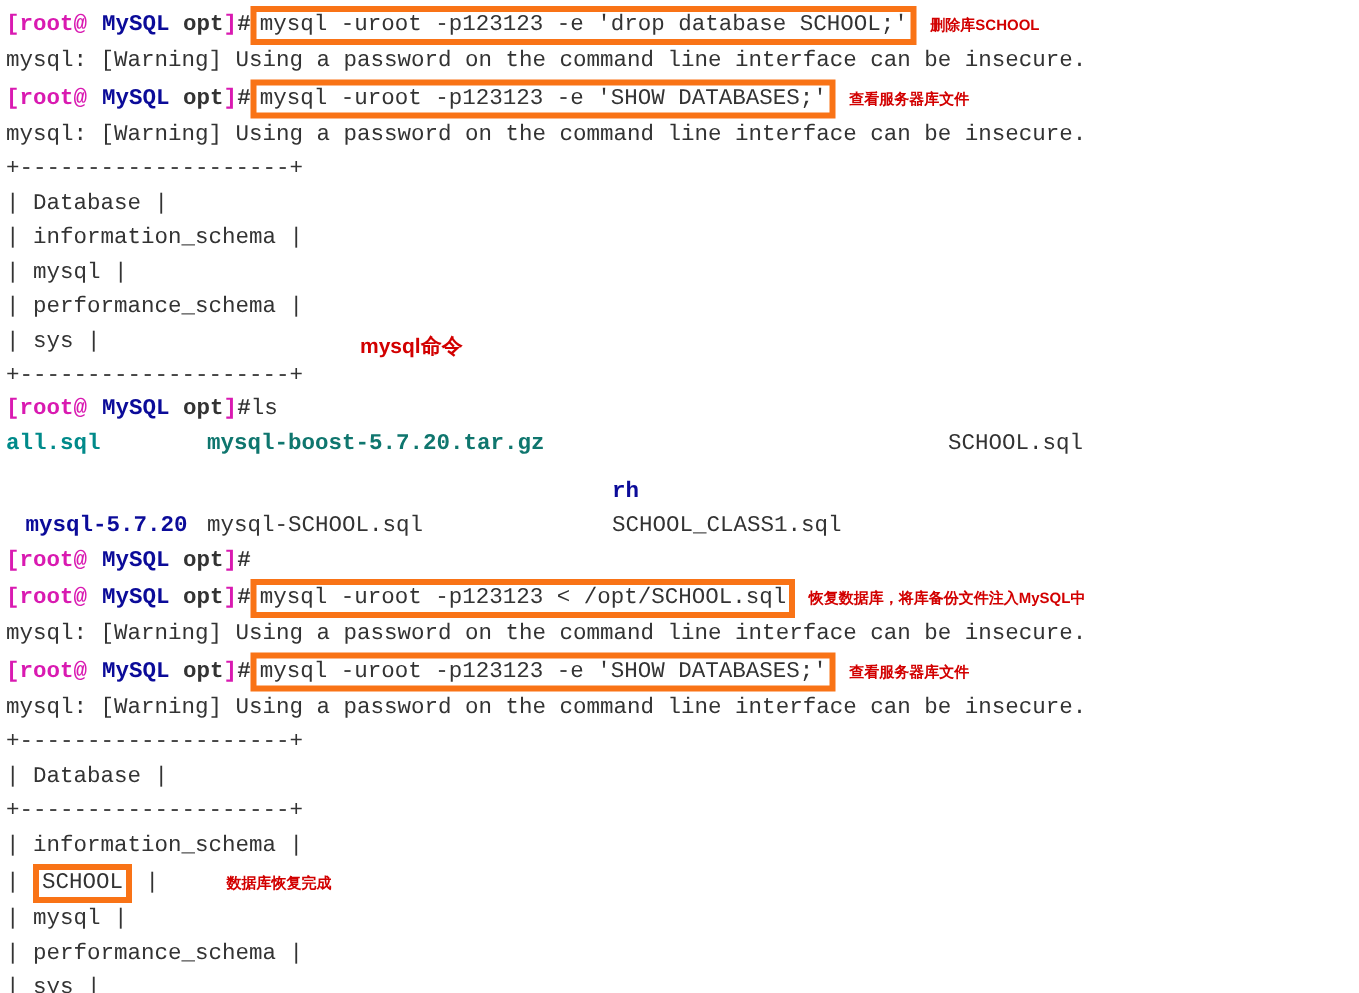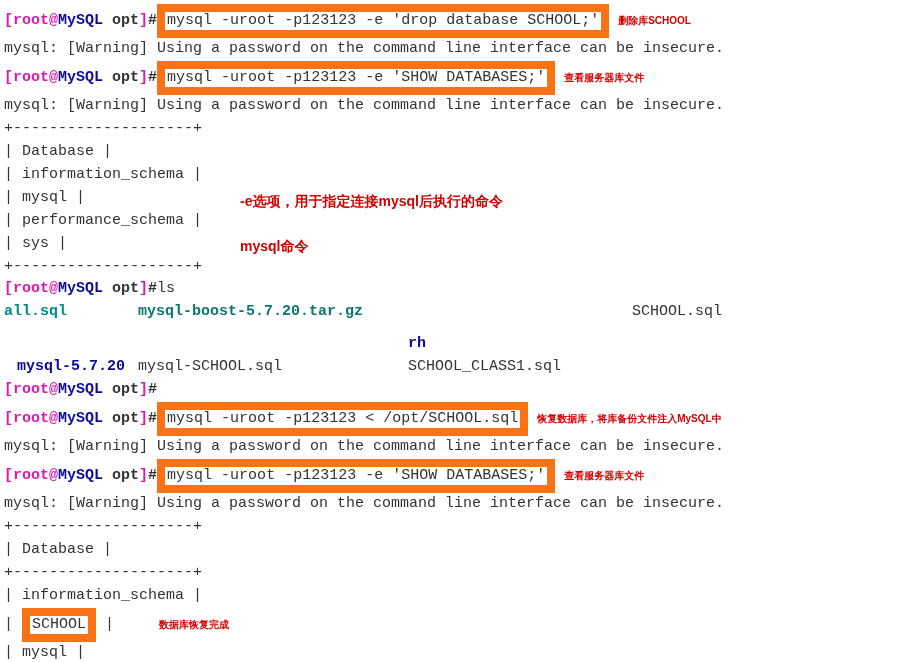--- a/index.html
+++ b/index.html
@@ -13,27 +13,27 @@
     white-space: nowrap;
     width: 906px;
     box-sizing: border-box;
   }
   .line {
     display: block;
   }
   .prompt-open { color: #d91ab1; font-weight: bold; }
   .prompt-user { color: #d91ab1; font-weight: bold; }
   .prompt-at   { color: #d91ab1; font-weight: bold; }
-  .prompt-host { color: #0b0b99; font-weight: bold; }
+  .prompt-host { color: #0b0b99; font-weight: bold; margin-left: 10px; }
   .prompt-path { color: #333; font-weight: bold; }
   .prompt-close{ color: #d91ab1; font-weight: bold; }
   .prompt-hash { color: #333; font-weight: bold; }
   .cmd { color: #333; }
   .boxed {
-    border: 8px solid #f97316;
+    border: 4px solid #f97316;
     padding: 0 2px;
     display: inline-block;
     line-height: 1.2;
   }
   .annot {
     color: #d20000;
     font-family: "Microsoft YaHei", "SimSun", sans-serif;
     font-size: 10px;
     font-weight: bold;
   }
@@ -69,21 +69,21 @@
 <div class="rel">
 <span class="line"><span class="cmd">+--------------------+</span></span>
 <span class="line"><span class="cmd">| Database           |</span></span>
 <span class="line"><span class="cmd">| information_schema |</span></span>
 <span class="line"><span class="cmd">| mysql              |</span></span>
 <span class="line"><span class="cmd">| performance_schema |</span></span>
 <span class="line"><span class="cmd">| sys                |</span></span>
 <span class="line"><span class="cmd">+--------------------+</span></span>
 
 <div class="multiline-annot" style="left:236px; top:72px;">
-  <span>-e选项，用于指定连接mysql后执行的命令</span><br>
+  <br>
   <br>
   <span>mysql命令</span>
 </div>
 </div>
 
 <span class="line">
   <span><span class="prompt-open">[</span><span class="prompt-user">root</span><span class="prompt-at">@</span><span class="prompt-host">MySQL</span><span class="prompt-path"> opt</span><span class="prompt-close">]</span><span class="prompt-hash">#</span></span><span class="cmd">ls</span>
 </span>
 
 <span class="line">

